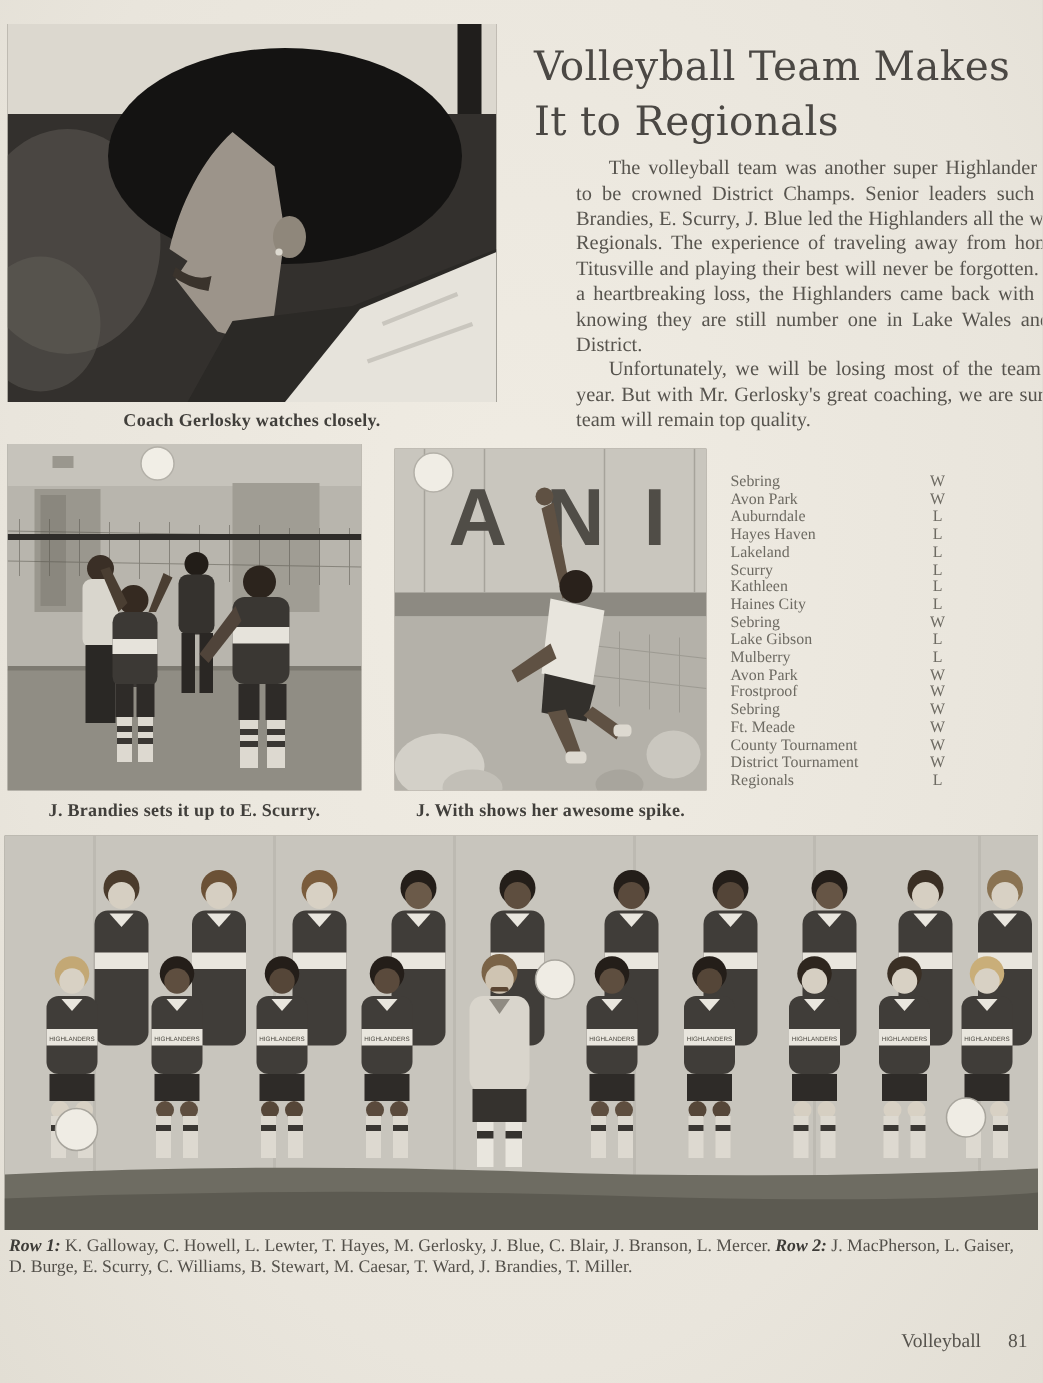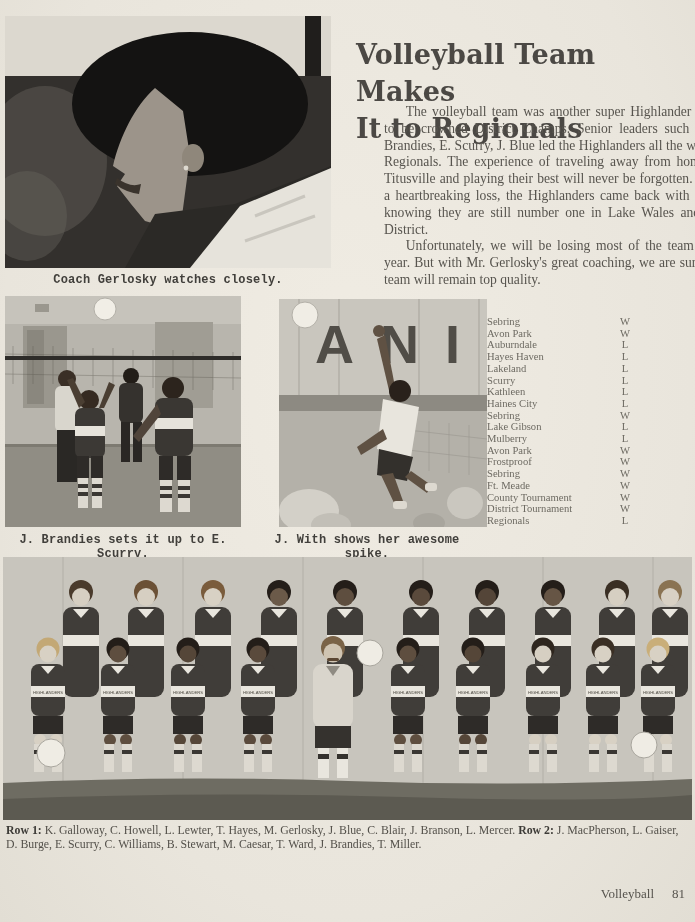--- a/index.html
+++ b/index.html
@@ -7,46 +7,46 @@
     position:relative;width:695px;height:922px;margin:0 auto;
     background:#ebe7de;
     background-image:radial-gradient(ellipse at 50% 40%, #f0ece3 0%, #e9e5dc 70%, #e2ded4 100%);
     overflow:hidden;
     font-family:"Liberation Serif", serif;
   }
   .photo{position:absolute;overflow:hidden;background:#8f8c84;}
   .photo svg{display:block;}
   .caption{
     position:absolute;text-align:center;
-    font-family:Liberation Mono, monospace;font-weight:bold;
+    font-family:Liberation Serif, serif;font-weight:bold;
     font-size:12px;color:#413f3b;letter-spacing:.2px;
   }
   .headline{
-    position:absolute;left:356px;top:36px;width:336px;
-    font-family:"DejaVu Serif", serif;font-weight:bold;
+    position:absolute;left:356px;top:26px;width:336px;
+    font-family:"DejaVu Serif", serif;font-weight:normal;
     font-size:27px;line-height:37px;color:#4b4844;letter-spacing:.2px;
   }
   .article{
     position:absolute;left:352px;top:104px;width:339px;
     font-size:13.6px;line-height:16.8px;color:#57544e;
     text-align:justify;
     margin-left:32px;
   }
   .article p{margin:0;text-indent:1.6em;}
   .scores{
     position:absolute;left:487px;top:316px;width:145px;
     font-size:10.6px;line-height:11.7px;color:#6d6a62;
   }
   .score-row{display:flex;justify-content:space-between;}
   .score-row .res{width:14px;text-align:center;}
   .roster{
     position:absolute;left:6px;top:823px;width:684px;
     font-size:11.8px;line-height:14px;color:#53504a;text-align:left;
   }
-  .roster b{color:#3d3b37;}
+  .roster b{color:#3d3b37;font-style:italic;}
   .footer{
     position:absolute;right:10px;top:886px;
     font-size:13px;color:#56534d;
   }
   .footer .pageno{margin-left:18px;margin-top:46px;}
 </style>
 </head>
 <body>
 
 <div class="page">
@@ -146,21 +146,21 @@
         <rect x="173" y="184" width="12" height="32" fill="#ddd9d0"></rect>
         <rect x="155" y="190" width="12" height="4" fill="#3a3733"></rect>
           <rect x="173" y="190" width="12" height="4" fill="#3a3733"></rect>
         <rect x="155" y="198" width="12" height="4" fill="#3a3733"></rect>
           <rect x="173" y="198" width="12" height="4" fill="#3a3733"></rect>
       </g>
     </svg>
   </figure>
   <figcaption class="caption" style="left:5px;top:533px;width:236px;">J. Brandies sets it up to E. Scurry.</figcaption>
 
-  <figure class="photo" style="left:279px;top:299px;width:208px;height:228px;margin:0;">
+  <figure class="photo" style="left:263px;top:299px;width:208px;height:228px;margin:0;">
     <svg width="208" height="228" viewBox="0 0 208 228">
       <rect x="0" y="0" width="208" height="228" fill="#c9c6be"></rect>
       <rect x="0" y="96" width="208" height="16" fill="#8d8a82"></rect>
       <rect x="0" y="112" width="208" height="116" fill="#b4b1a9"></rect>
       <g stroke="#a6a39b" stroke-width="1">
         <line x1="20" y1="0" x2="20" y2="96"></line>
           <line x1="60" y1="0" x2="60" y2="96"></line>
         <line x1="140" y1="0" x2="140" y2="96"></line>
           <line x1="200" y1="0" x2="200" y2="96"></line>
       </g>

